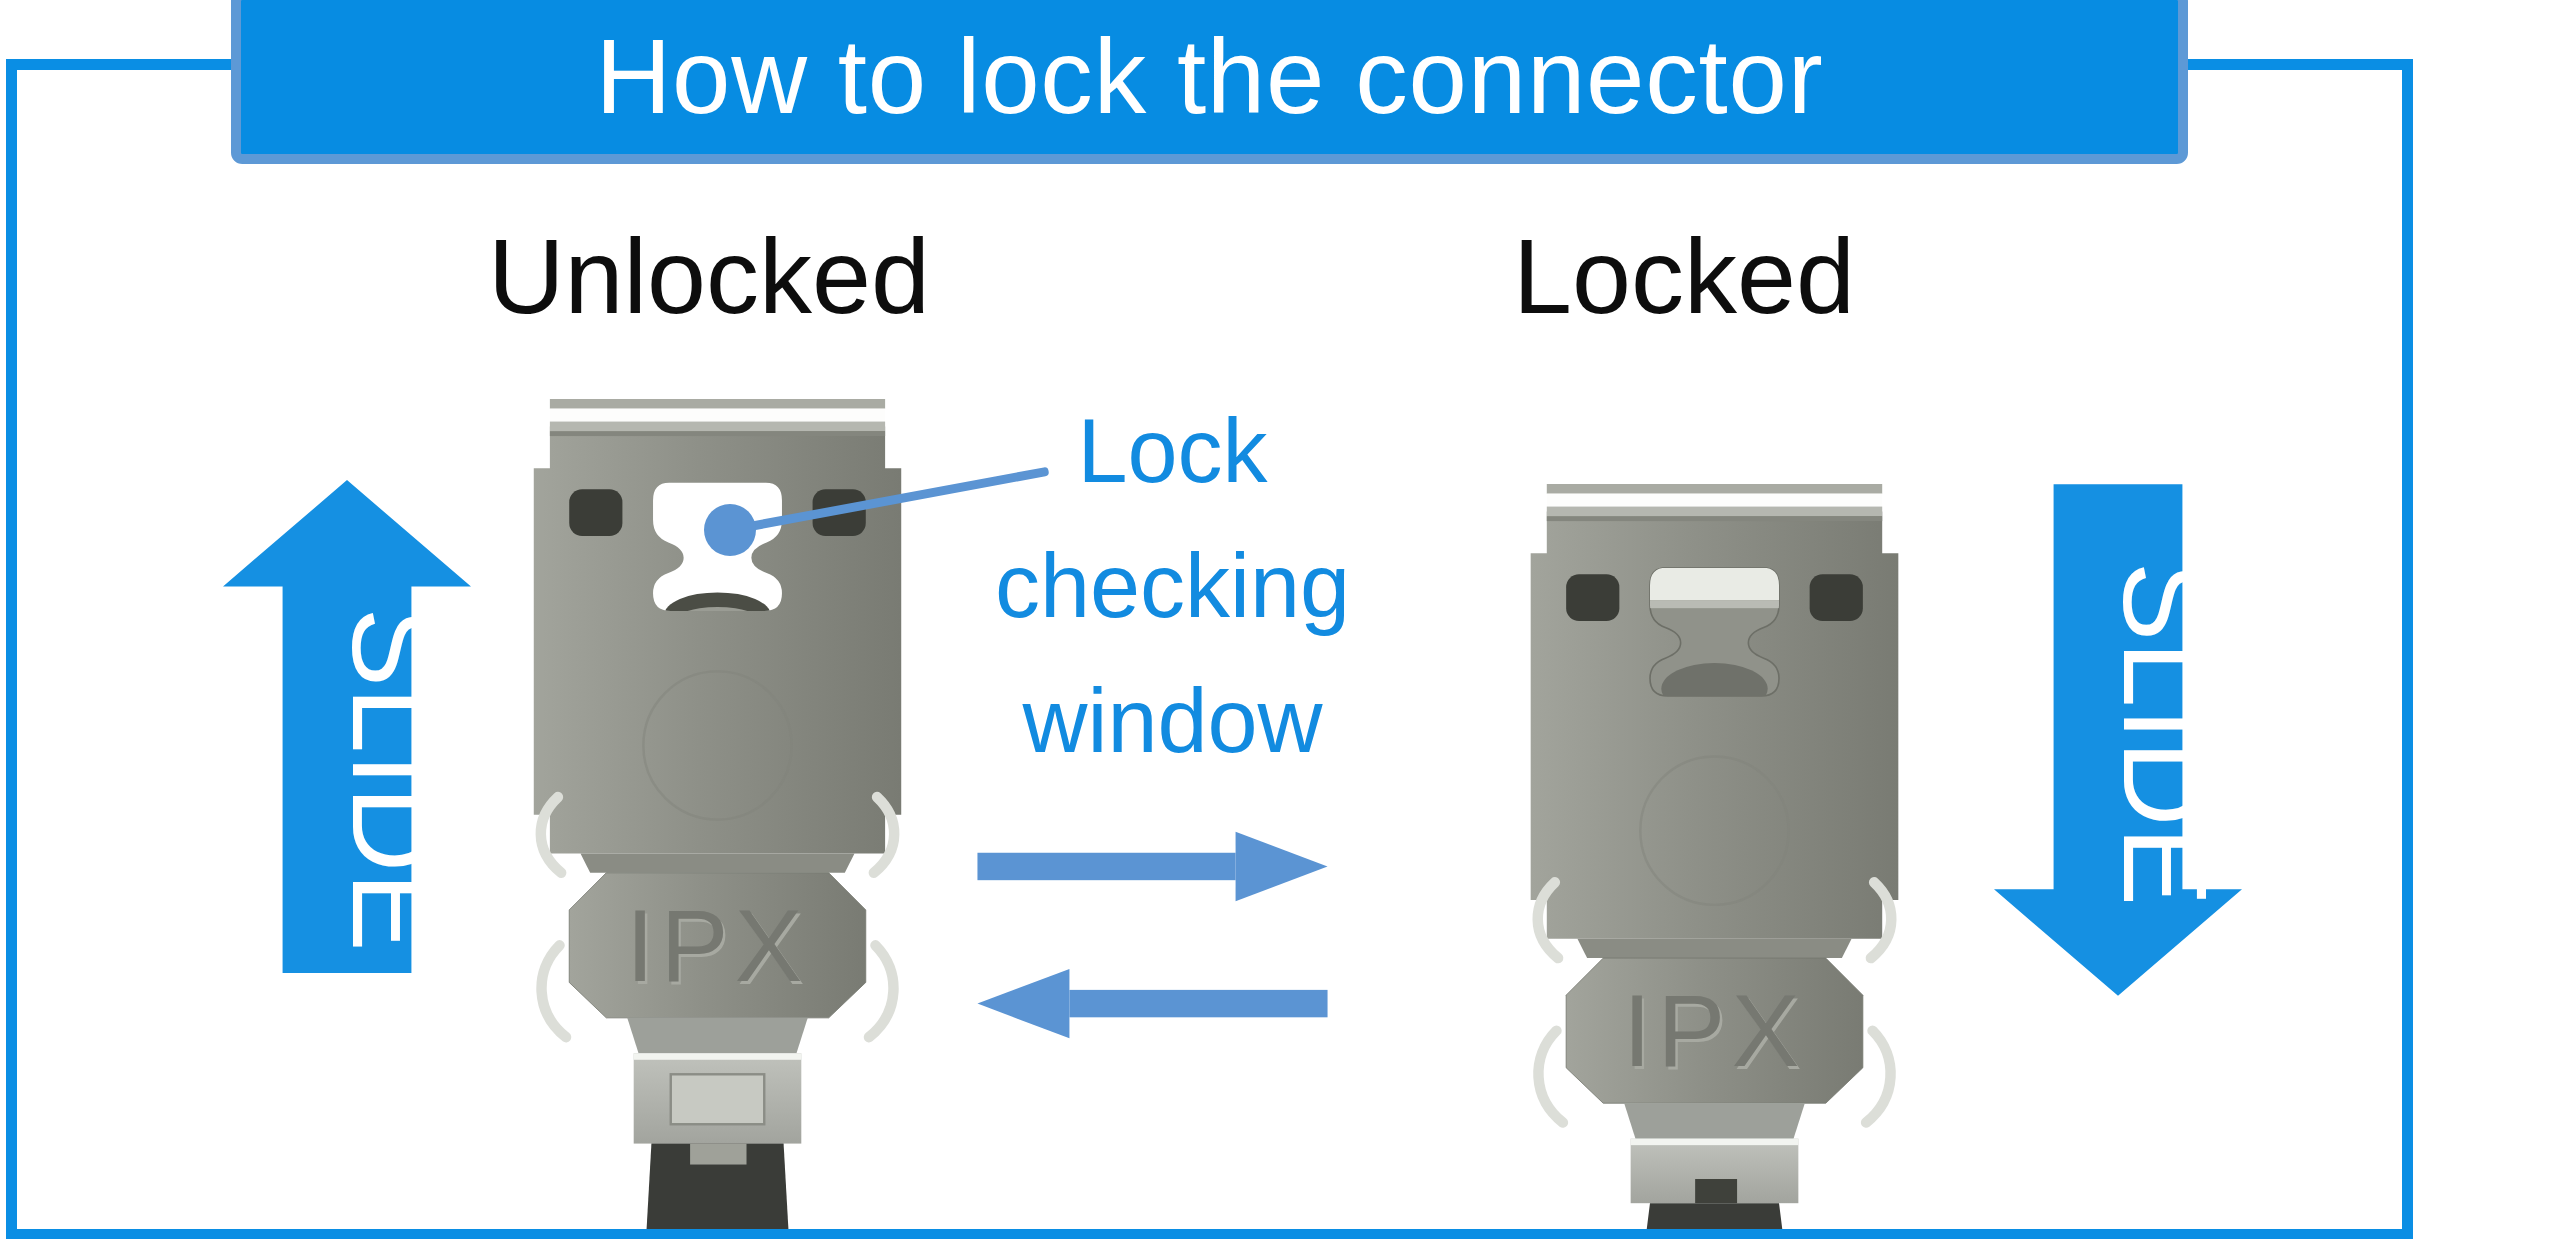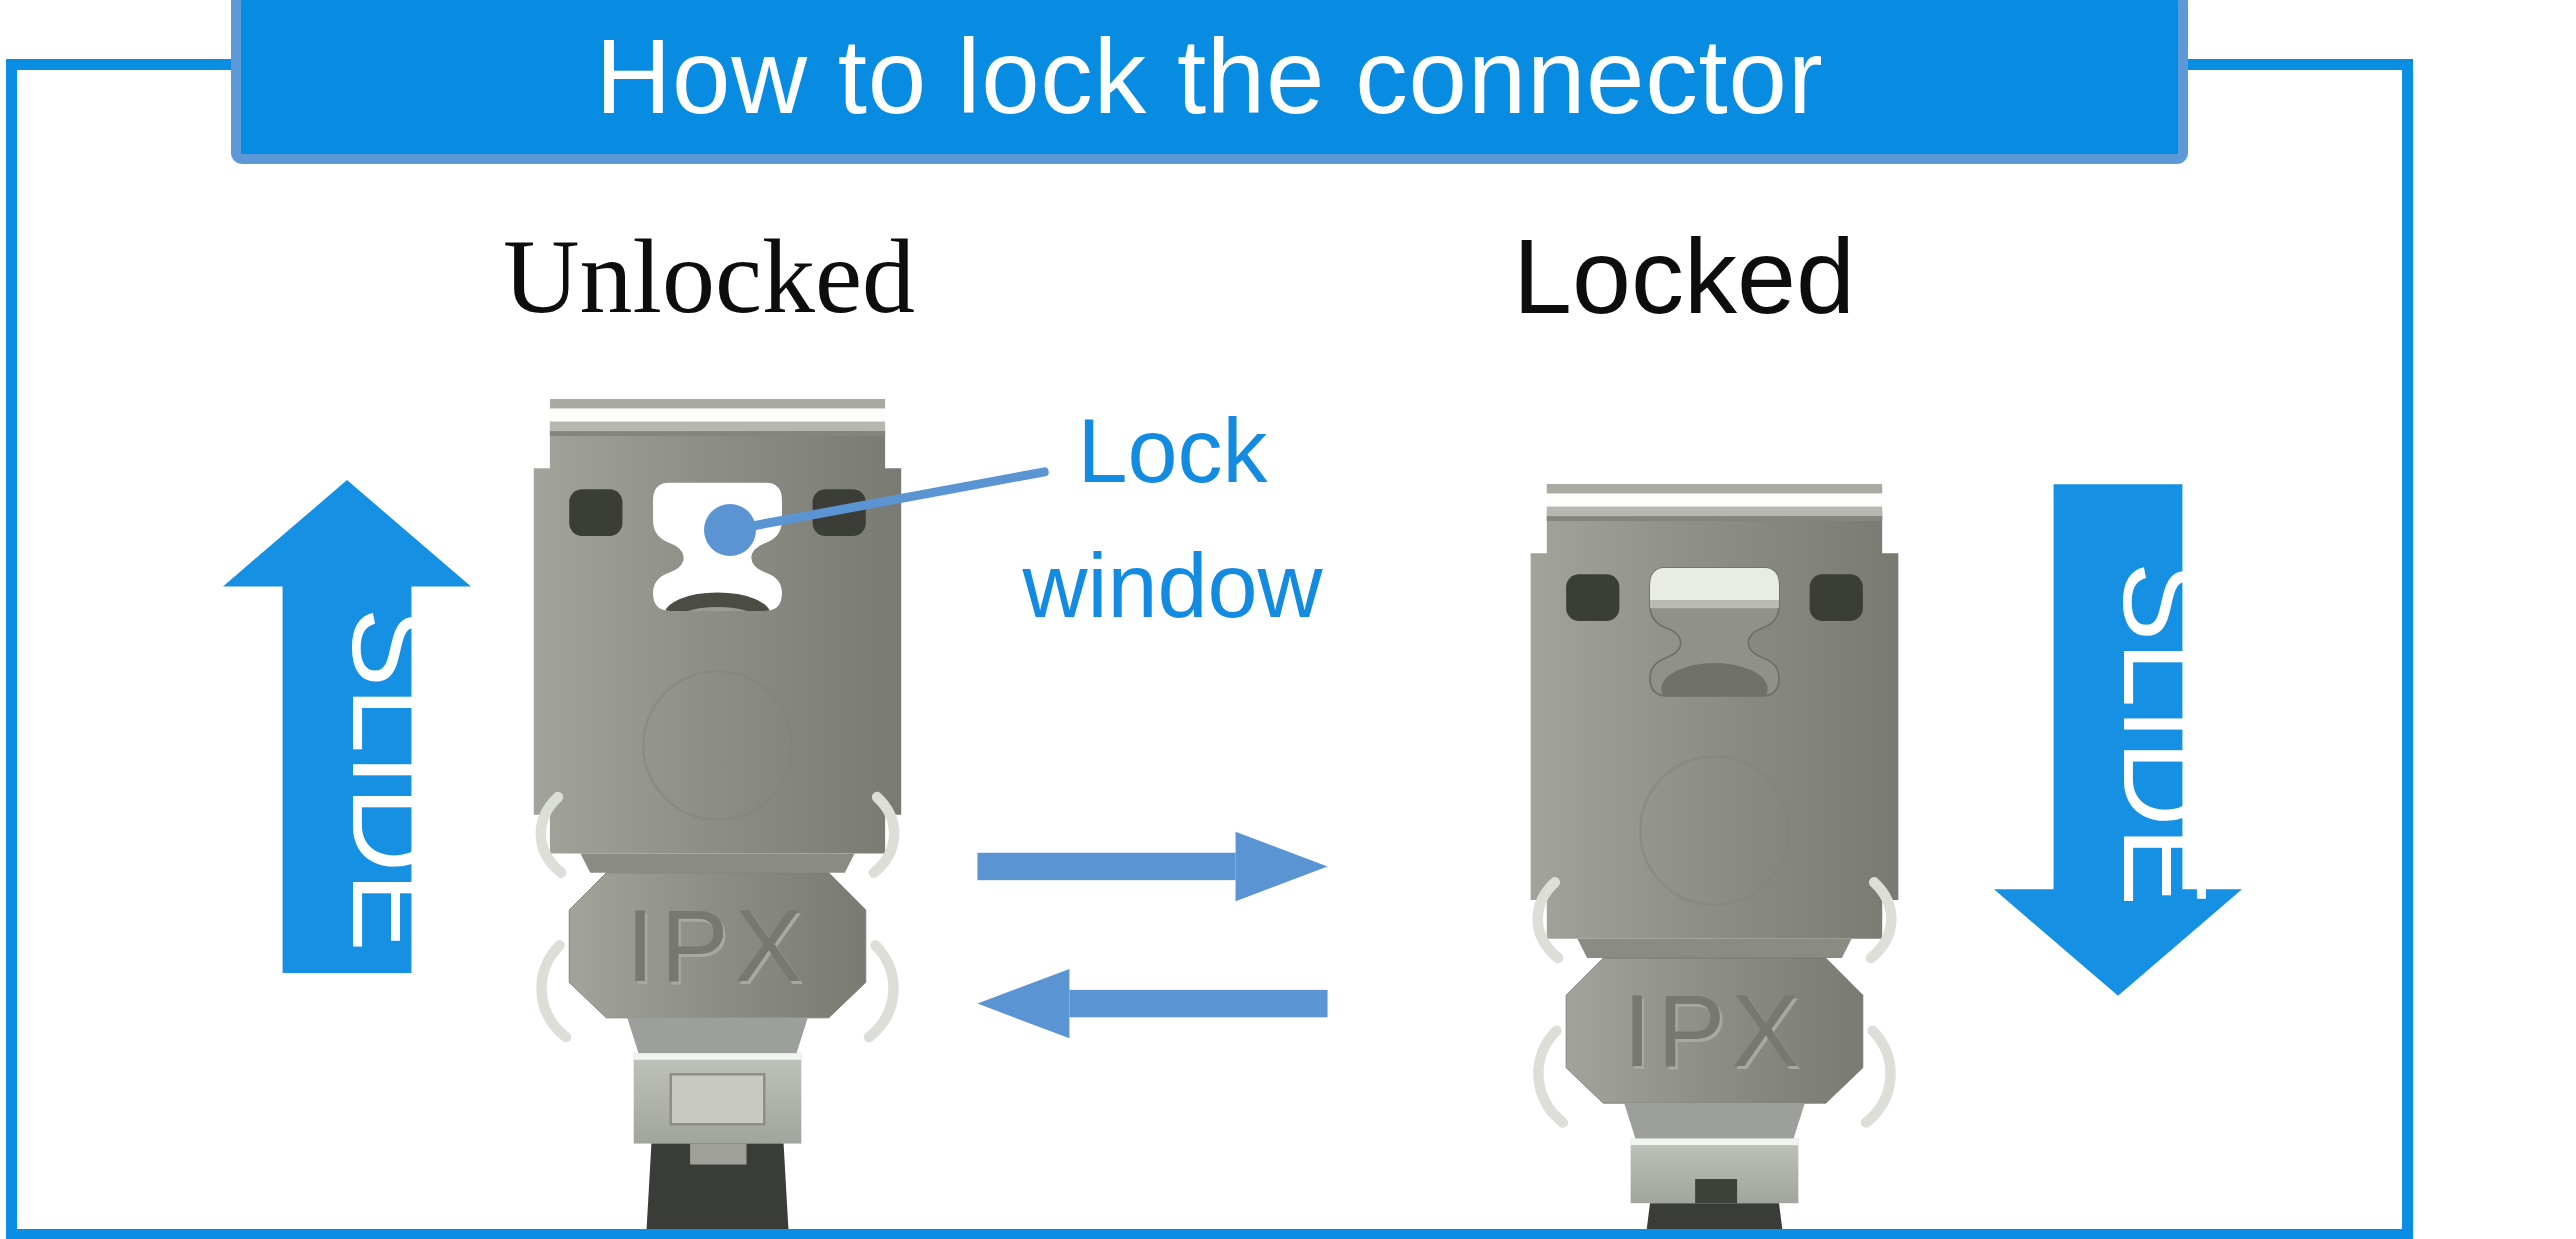--- a/index.html
+++ b/index.html
@@ -7,21 +7,21 @@
          font-family:"Liberation Sans",sans-serif;padding-left:32px;}
   .abs{position:absolute;}
   .top-strip{left:0;top:0;width:2576px;height:26.6px;background:#ffffff;}
   .frame{left:5.6px;top:59px;width:2407px;height:1181px;background:#ffffff;
          border:11.3px solid #0a8ee4;box-sizing:border-box;}
   .banner{left:231px;top:-9.7px;width:1957px;height:174px;background:#078ce2;
           border:10.5px solid #5d99d6;border-radius:11.3px;box-sizing:border-box;
           display:flex;align-items:center;justify-content:center;}
   .banner-title{color:#ffffff;font-size:105px;letter-spacing:0.8px;white-space:nowrap;}
   .state-label{width:564px;text-align:center;font-size:106px;color:#0d0d0d;white-space:nowrap;}
-  .lbl-unlocked{left:427px;top:216px;font-family:Liberation Serif, serif;}
+  .lbl-unlocked{left:427px;top:216px;}
   .lbl-locked{left:1402px;top:216px;text-align:center;}
   .annot{left:987px;top:384px;width:371px;text-align:center;color:#128be0;
          font-size:90px;line-height:135px;}
   .callout-line{left:728px;top:526px;width:326px;height:8.9px;background:#5b94d3;
                 transform:rotate(-10.5deg);transform-origin:0 50%;border-radius:4px;}
   .callout-dot{left:704px;top:504px;width:52px;height:52px;border-radius:50%;background:#5b94d3;}
   svg{display:block;}
   .slide-text{font-family:"Liberation Sans",sans-serif;font-size:148px;fill:#ffffff;}
   .ipx-text{font-family:"Liberation Sans",sans-serif;font-size:126px;letter-spacing:8px;}
 </style>
@@ -142,20 +142,21 @@
     <text class="ipx-text" x="230" y="722" text-anchor="middle" fill="#767871">IPX</text>
     <path d="M118,768 H342 L328,812 H132 Z" fill="#9da09a"></path>
     <rect x="126" y="812" width="208" height="80" fill="url(#capR)"></rect>
     <rect x="126" y="812" width="208" height="8" fill="#f2f4f0"></rect>
     <rect x="206" y="862" width="52" height="30" fill="#3f413b"></rect>
     <path d="M150,892 H310 L314,924 H146 Z" fill="#3a3c38"></path>
   </svg>
 
   <div class="abs annot">
     <div>Lock</div>
+    <div>checking</div>
     <div>window</div>
   </div>
   <div class="abs callout-line"></div>
   <div class="abs callout-dot"></div>
 
   <svg class="abs" style="left:223px;top:480px" width="248" height="493" viewBox="0 0 308 612">
     <polygon points="154,0 308,132 234,132 234,612 74,612 74,132 0,132" fill="#1590e2"></polygon>
     <text class="slide-text" transform="translate(161,372) rotate(90)" text-anchor="middle">SLIDE</text>
   </svg>
 

